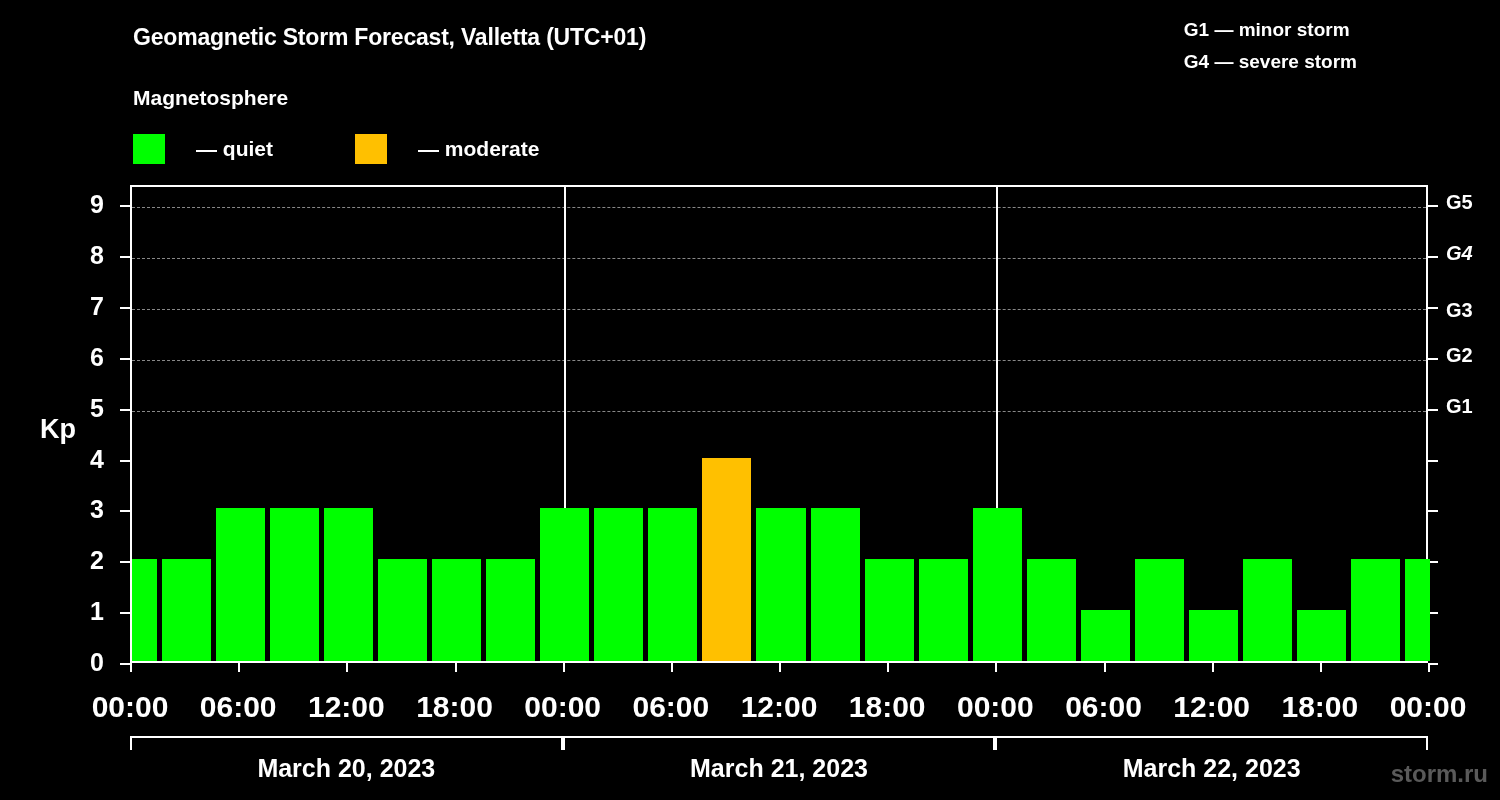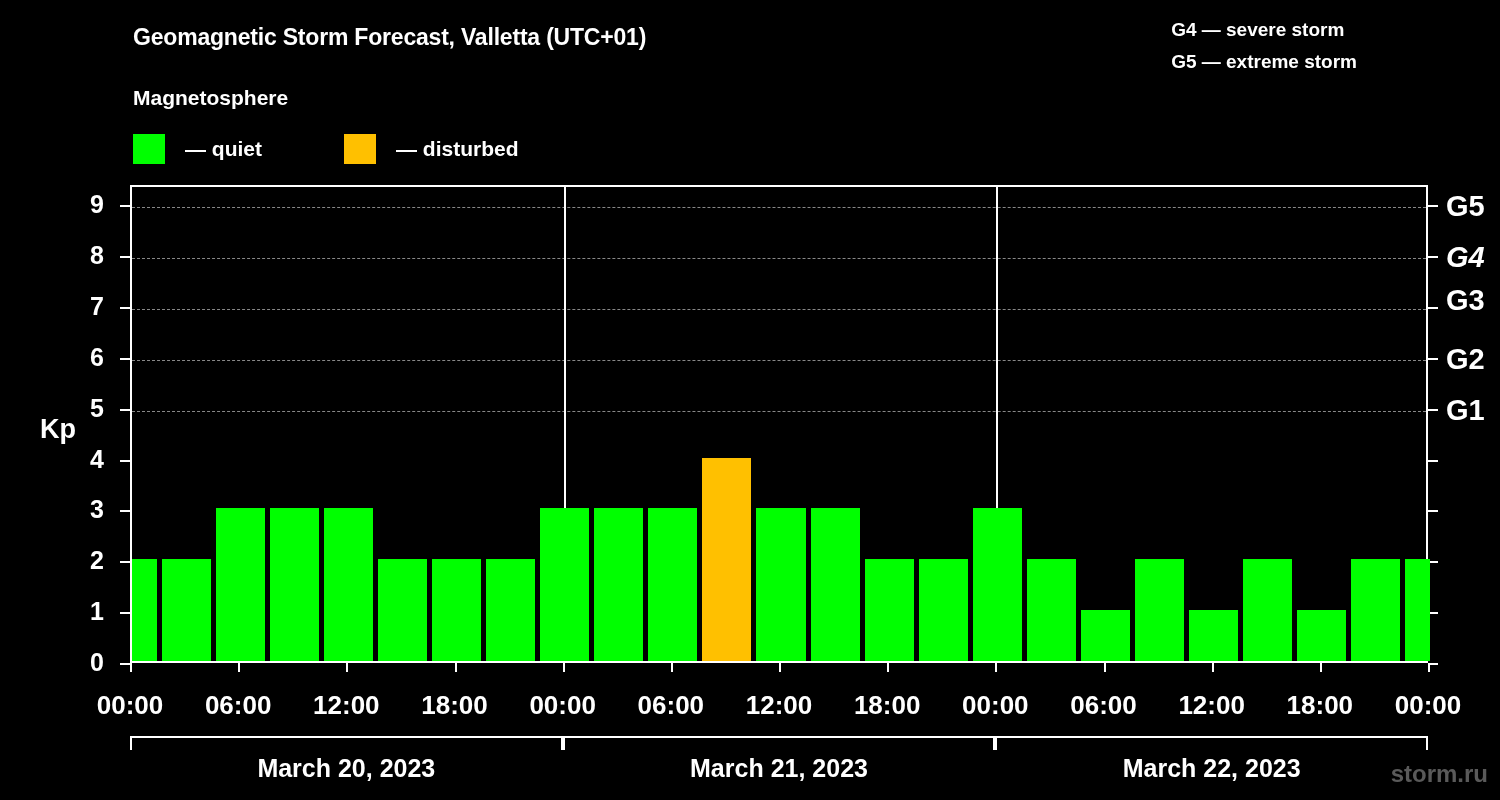--- a/index.html
+++ b/index.html
@@ -49,21 +49,21 @@
     height: 32px;
   }
   .legend-swatch {
     width: 32px;
     height: 30px;
     flex: 0 0 auto;
   }
   .legend-text {
     font-size: 21px;
     font-weight: bold;
-    margin-left: 20px;
+    margin-left: 31px;
     white-space: nowrap;
   }
   .legend-gap-1 { width: 82px; }
   .legend-gap-2 { width: 72px; }
 
   
   #g-scale-legend {
     position: absolute;
     right: 143px;
     top: 14px;
@@ -143,21 +143,21 @@
     left: 40px;
     top: 414px;
     font-size: 27px;
     font-weight: bold;
   }
 
   
   .gtick-label {
     position: absolute;
     left: 1446px;
-    font-size: 29px;
+    font-size: 20px;
     font-weight: bold;
     line-height: 1;
     transform: translateY(-13px);
     white-space: nowrap;
     text-align: center;
   }
   .gtick-mark {
     position: absolute;
     left: 1428px;
     width: 10px;
@@ -169,21 +169,21 @@
   .xtick-mark {
     position: absolute;
     top: 663px;
     width: 0;
     height: 9px;
     border-left: 2px solid #ffffff;
   }
   .xtick-label {
     position: absolute;
     top: 690px;
-    font-size: 26px;
+    font-size: 30px;
     font-weight: bold;
     white-space: nowrap;
     transform: translateX(-50%);
   }
 
   
   .day-bracket {
     position: absolute;
     top: 736px;
     height: 14px;
@@ -219,28 +219,28 @@
 
 <div id="legend-heading">Magnetosphere</div>
 <div id="legend-row">
   <div class="legend-item">
     <span class="legend-swatch" style="background: rgb(0, 255, 0);"></span>
     <span class="legend-text">— quiet</span>
   </div>
   <span class="legend-gap-1"></span>
   <div class="legend-item">
     <span class="legend-swatch" style="background: rgb(255, 192, 0);"></span>
-    <span class="legend-text">— disturbed</span>
+    <span class="legend-text">— moderate</span>
   </div>
   <span class="legend-gap-2"></span>
 </div>
 
 <div id="g-scale-legend">
+  <div class="g-scale-line">G1 — minor storm</div>
   <div class="g-scale-line">G4 — severe storm</div>
-  <div class="g-scale-line">G5 — extreme storm</div>
 </div>
 
 <div id="y-axis-title">Kp</div>
 
 <div id="axis-layer">
     <div class="ytick-mark" style="top: 663px;"></div>
     <div class="ytick-label" style="top: 663px;">0</div>
     <div class="ytick-mark" style="top: 612.149px;"></div>
     <div class="ytick-label" style="top: 612.149px;">1</div>
     <div class="ytick-mark" style="top: 561.298px;"></div>
@@ -264,21 +264,21 @@
     <div class="gtick-mark" style="top: 561.298px;"></div>
     <div class="gtick-mark" style="top: 510.447px;"></div>
     <div class="gtick-mark" style="top: 459.596px;"></div>
     <div class="gtick-mark" style="top: 408.745px;"></div>
     <div class="gtick-mark" style="top: 357.894px;"></div>
     <div class="gtick-mark" style="top: 307.043px;"></div>
     <div class="gtick-mark" style="top: 256.191px;"></div>
     <div class="gtick-mark" style="top: 205.34px;"></div>
     <div class="gtick-label" style="top: 408.745px;">G1</div>
     <div class="gtick-label" style="top: 357.894px;">G2</div>
-    <div class="gtick-label" style="top: 299px;">G3</div>
+    <div class="gtick-label" style="top: 313px;">G3</div>
     <div class="gtick-label" style="top: 256.191px; font-style: italic;">G4</div>
     <div class="gtick-label" style="top: 205.34px;">G5</div>
     <div class="xtick-mark" style="left: 130px;"></div>
     <div class="xtick-label" style="left: 130px;">00:00</div>
     <div class="xtick-mark" style="left: 238.167px;"></div>
     <div class="xtick-label" style="left: 238.167px;">06:00</div>
     <div class="xtick-mark" style="left: 346.333px;"></div>
     <div class="xtick-label" style="left: 346.333px;">12:00</div>
     <div class="xtick-mark" style="left: 454.5px;"></div>
     <div class="xtick-label" style="left: 454.5px;">18:00</div>

